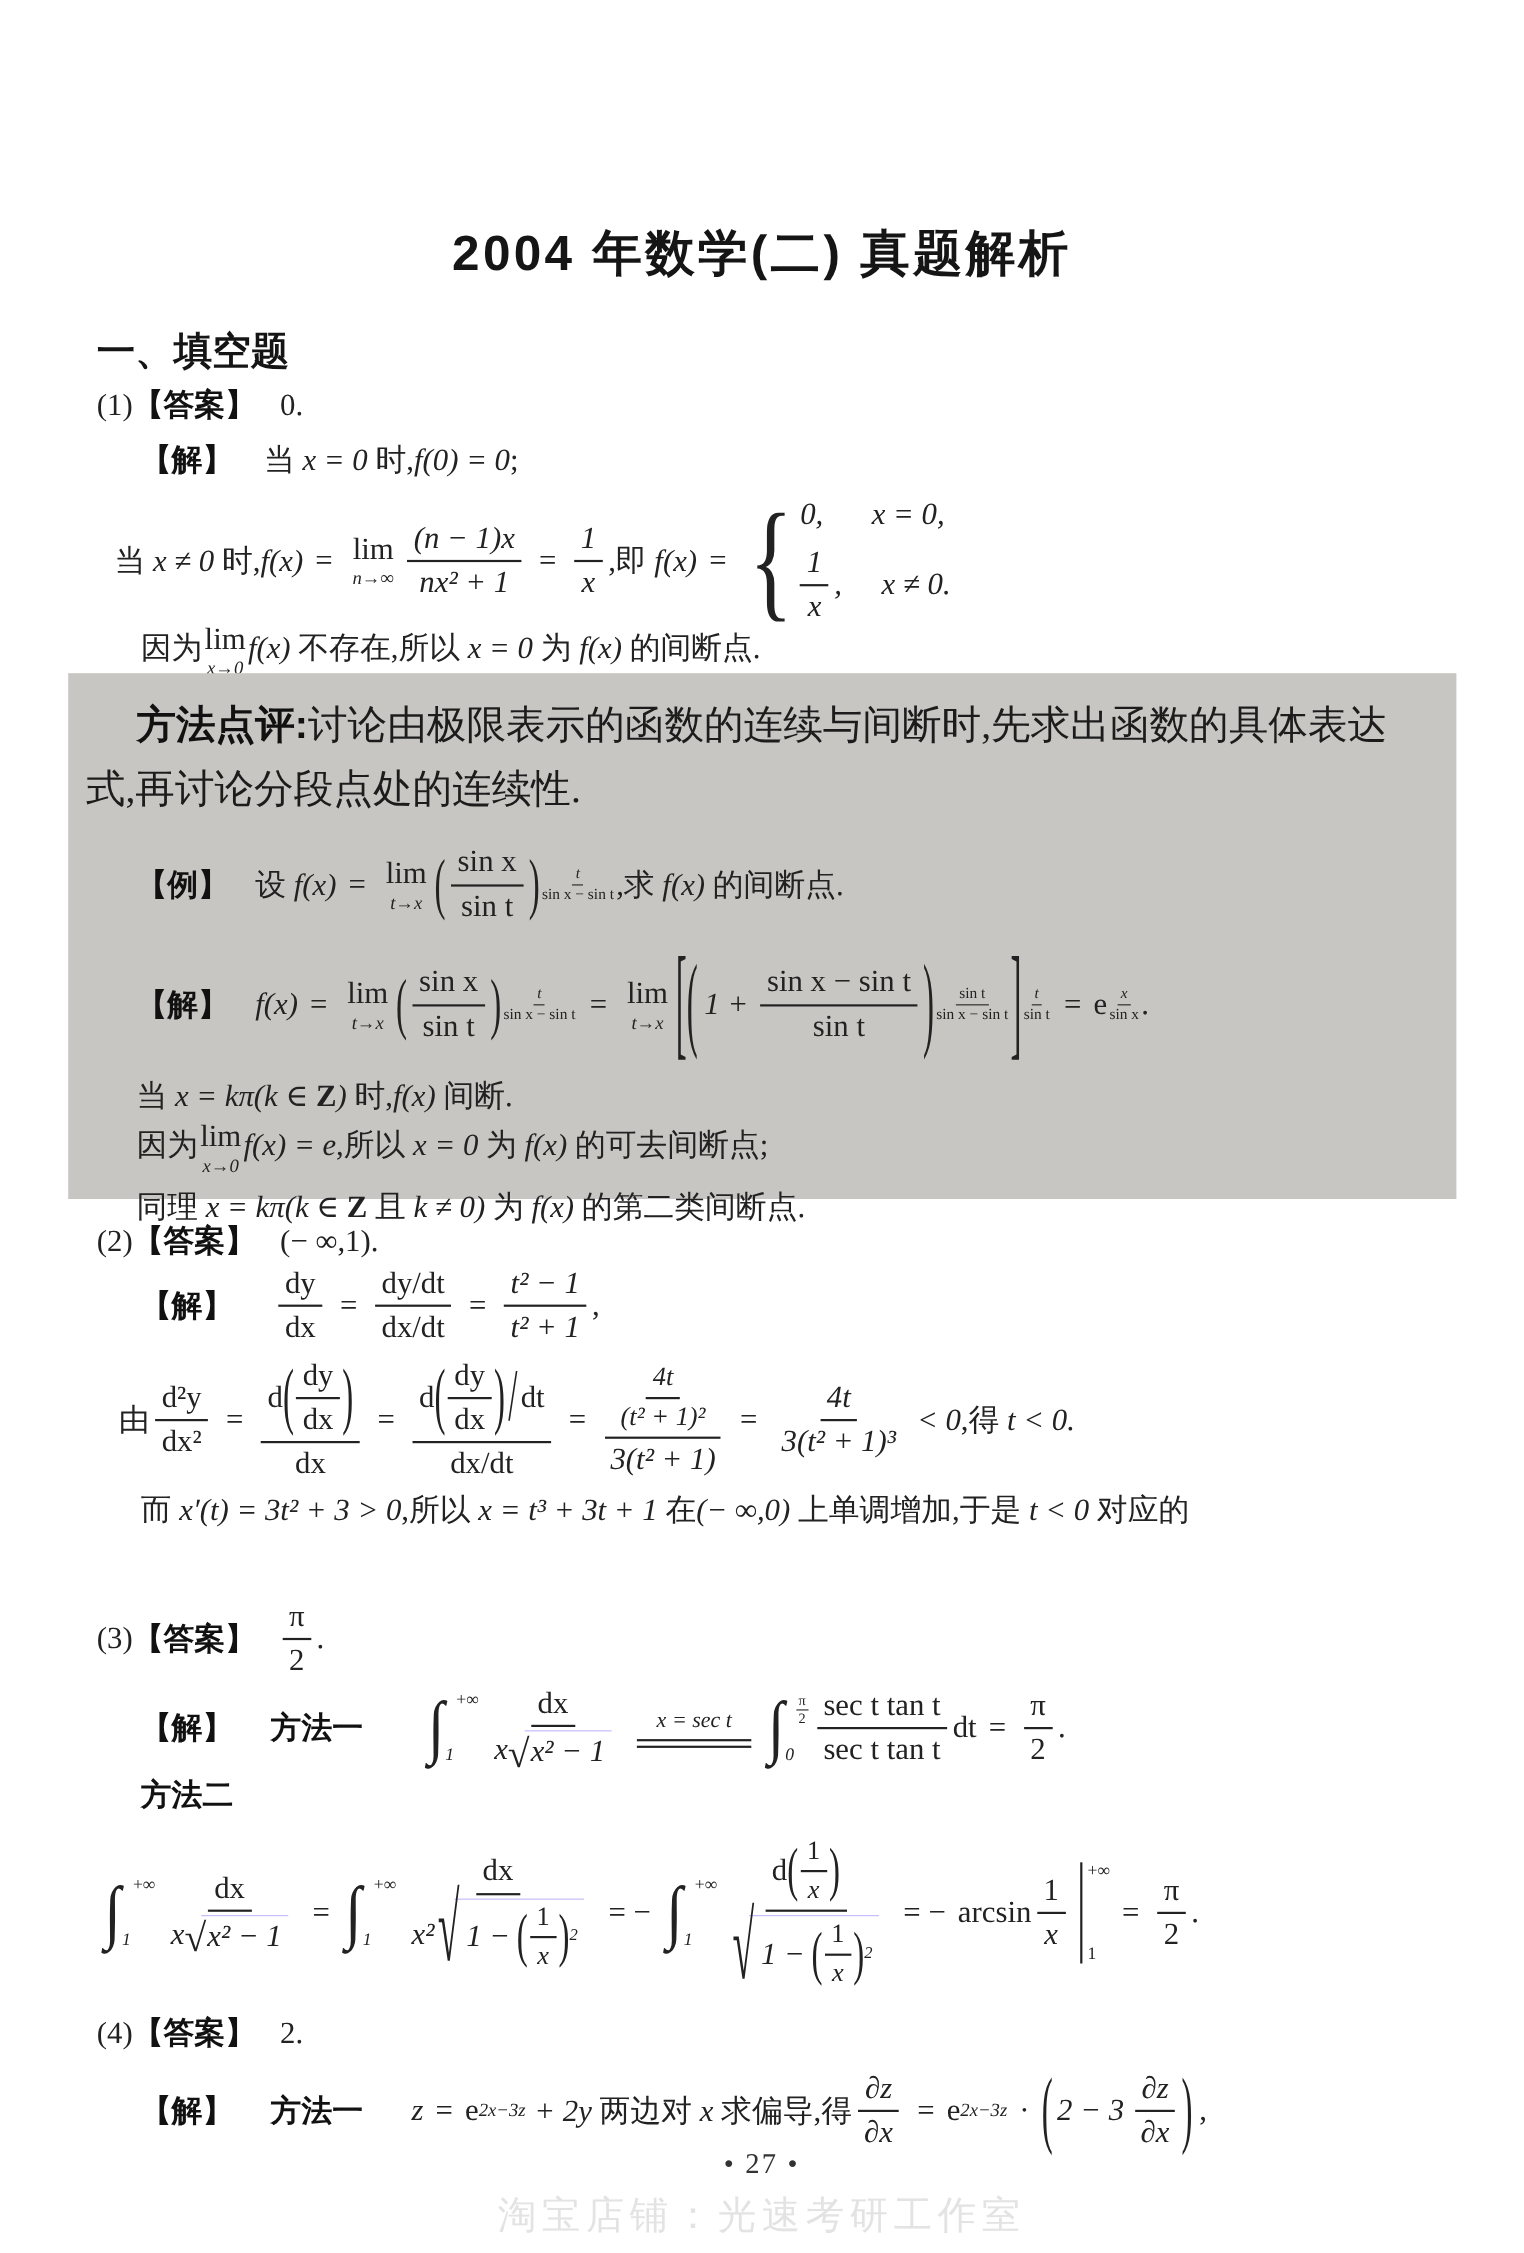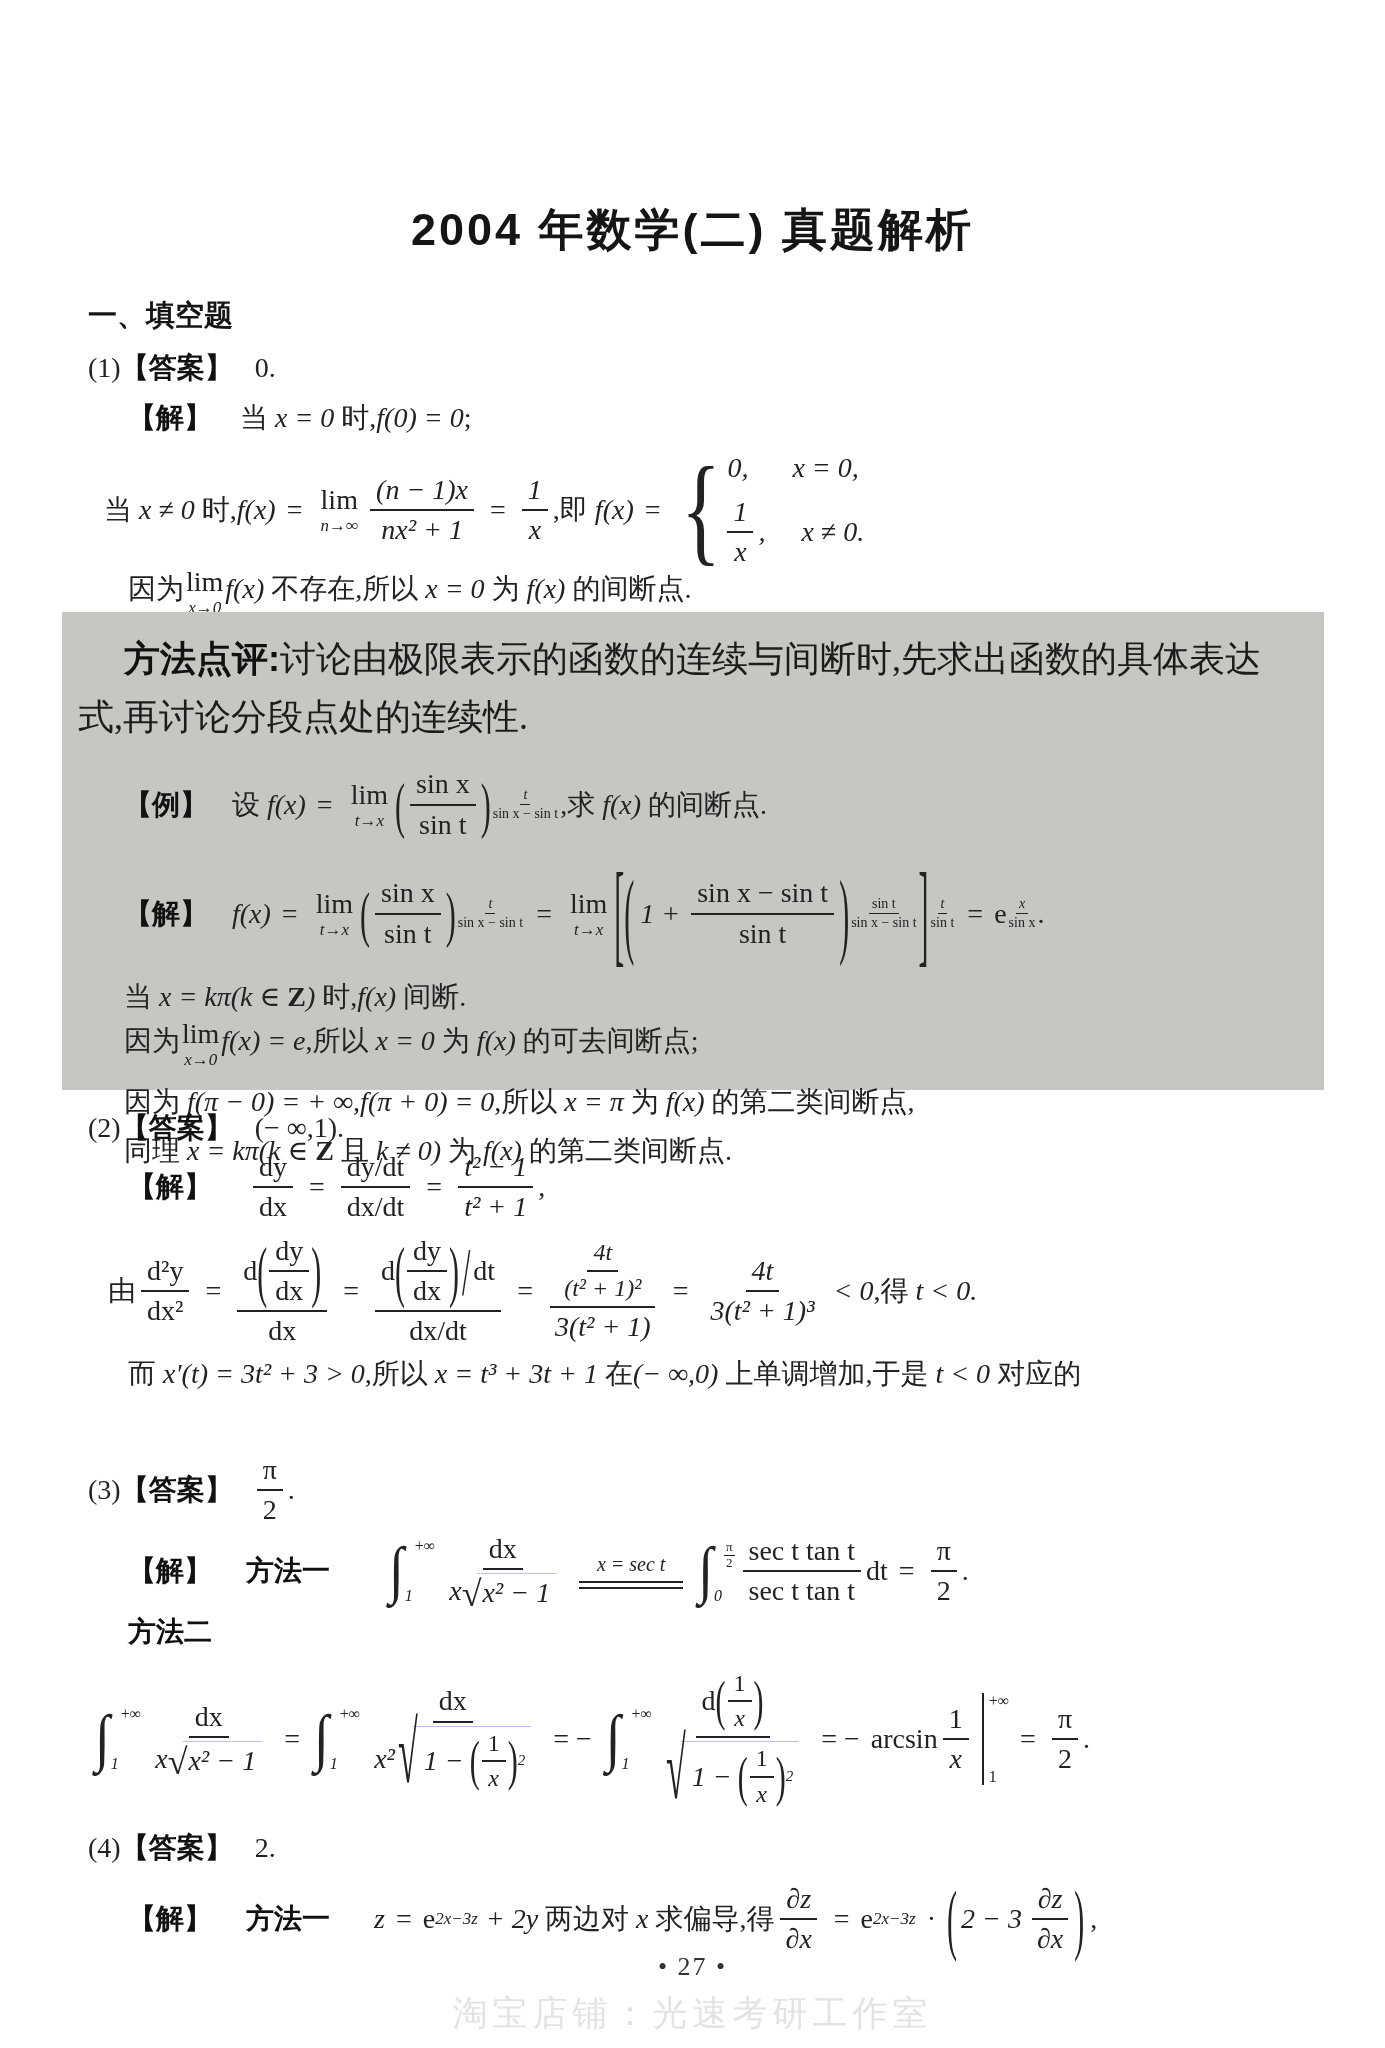--- a/index.html
+++ b/index.html
@@ -10,21 +10,21 @@
   .m{font-style:italic}
   .r{font-style:normal}
   .bb{font-weight:bold;font-style:normal}
   .hb{font-weight:bold;font-family:"Liberation Sans","DejaVu Sans",sans-serif;color:#111}
   .lab{margin-right:28px}
   .lab2{margin-right:36px}
   .row{position:absolute;font-size:28px;white-space:nowrap;line-height:1.45}
   .fline{position:absolute;font-size:28px;white-space:nowrap;display:flex;align-items:center}
   .title{position:absolute;top:200px;left:0;width:100%;text-align:center;font-size:45px;font-weight:bold;
          font-family:"Liberation Sans","DejaVu Sans",sans-serif;letter-spacing:3px;color:#151515}
-  .sec{position:absolute;left:88px;top:296px;font-size:29px;font-weight:bold;
+  .sec{position:absolute;left:88px;top:296px;font-size:35px;font-weight:bold;
        font-family:Liberation Serif, serif;color:#151515}
   .ansgap{margin-left:22px}
   
   .frac{display:inline-flex;flex-direction:column;align-items:center;vertical-align:middle;margin:0 5px;line-height:1.15}
   .fn{display:block;border-bottom:2px solid #222;padding:0 6px 3px;text-align:center}
   .fd{display:block;padding:3px 6px 0;text-align:center}
   .fnrow,.fdrow{display:flex;align-items:center;justify-content:center}
   .fn.fnrow{display:flex}
   .fs24{font-size:24px}
   
@@ -219,21 +219,20 @@
       <span class="r">.</span>
     </div>
 
     <div class="boxrow" style="margin-top:8px"><span><span class="c">当 </span><span class="m">x = kπ(k ∈ </span><span class="bb">Z</span><span class="m">) </span><span class="c">时,</span><span class="m">f(x)</span><span class="c"> 间断.</span></span></div>
     <div class="boxrow" style="margin-top:4px">
       <span><span class="c">因为</span></span><span class="lim" style="margin:0 2px">
           <span class="lt r">lim</span>
           <span class="ls">x→0</span>
         </span><span><span class="m">f(x) = e</span><span class="c">,所以 </span><span class="m">x = 0</span><span class="c"> 为 </span><span class="m">f(x)</span><span class="c"> 的可去间断点;</span></span>
     </div>
-    <div class="boxrow" style="margin-top:14px"><span><span class="c">因为 </span><span class="m">f(π − 0) = + ∞,f(π + 0) = 0</span><span class="c">,所以 </span><span class="m">x = π</span><span class="c"> 为 </span><span class="m">f(x)</span><span class="c"> 的第二类间断点,</span></span></div>
     <div class="boxrow" style="margin-top:10px"><span><span class="c">同理 </span><span class="m">x = kπ(k ∈ </span><span class="bb">Z</span><span class="c"> 且 </span><span class="m">k ≠ 0)</span><span class="c"> 为 </span><span class="m">f(x)</span><span class="c"> 的第二类间断点.</span></span></div>
   </div>
 
   <div class="row" style="top:1108px;left:88px">
     <span class="r">(2)</span><span class="hb">【答案】</span><span class="r ansgap">(− ∞,1).</span>
   </div>
 
   <div class="fline" style="top:1142px;left:128px;height:90px">
     <span class="hb lab2">【解】</span>
     <span class="frac">

